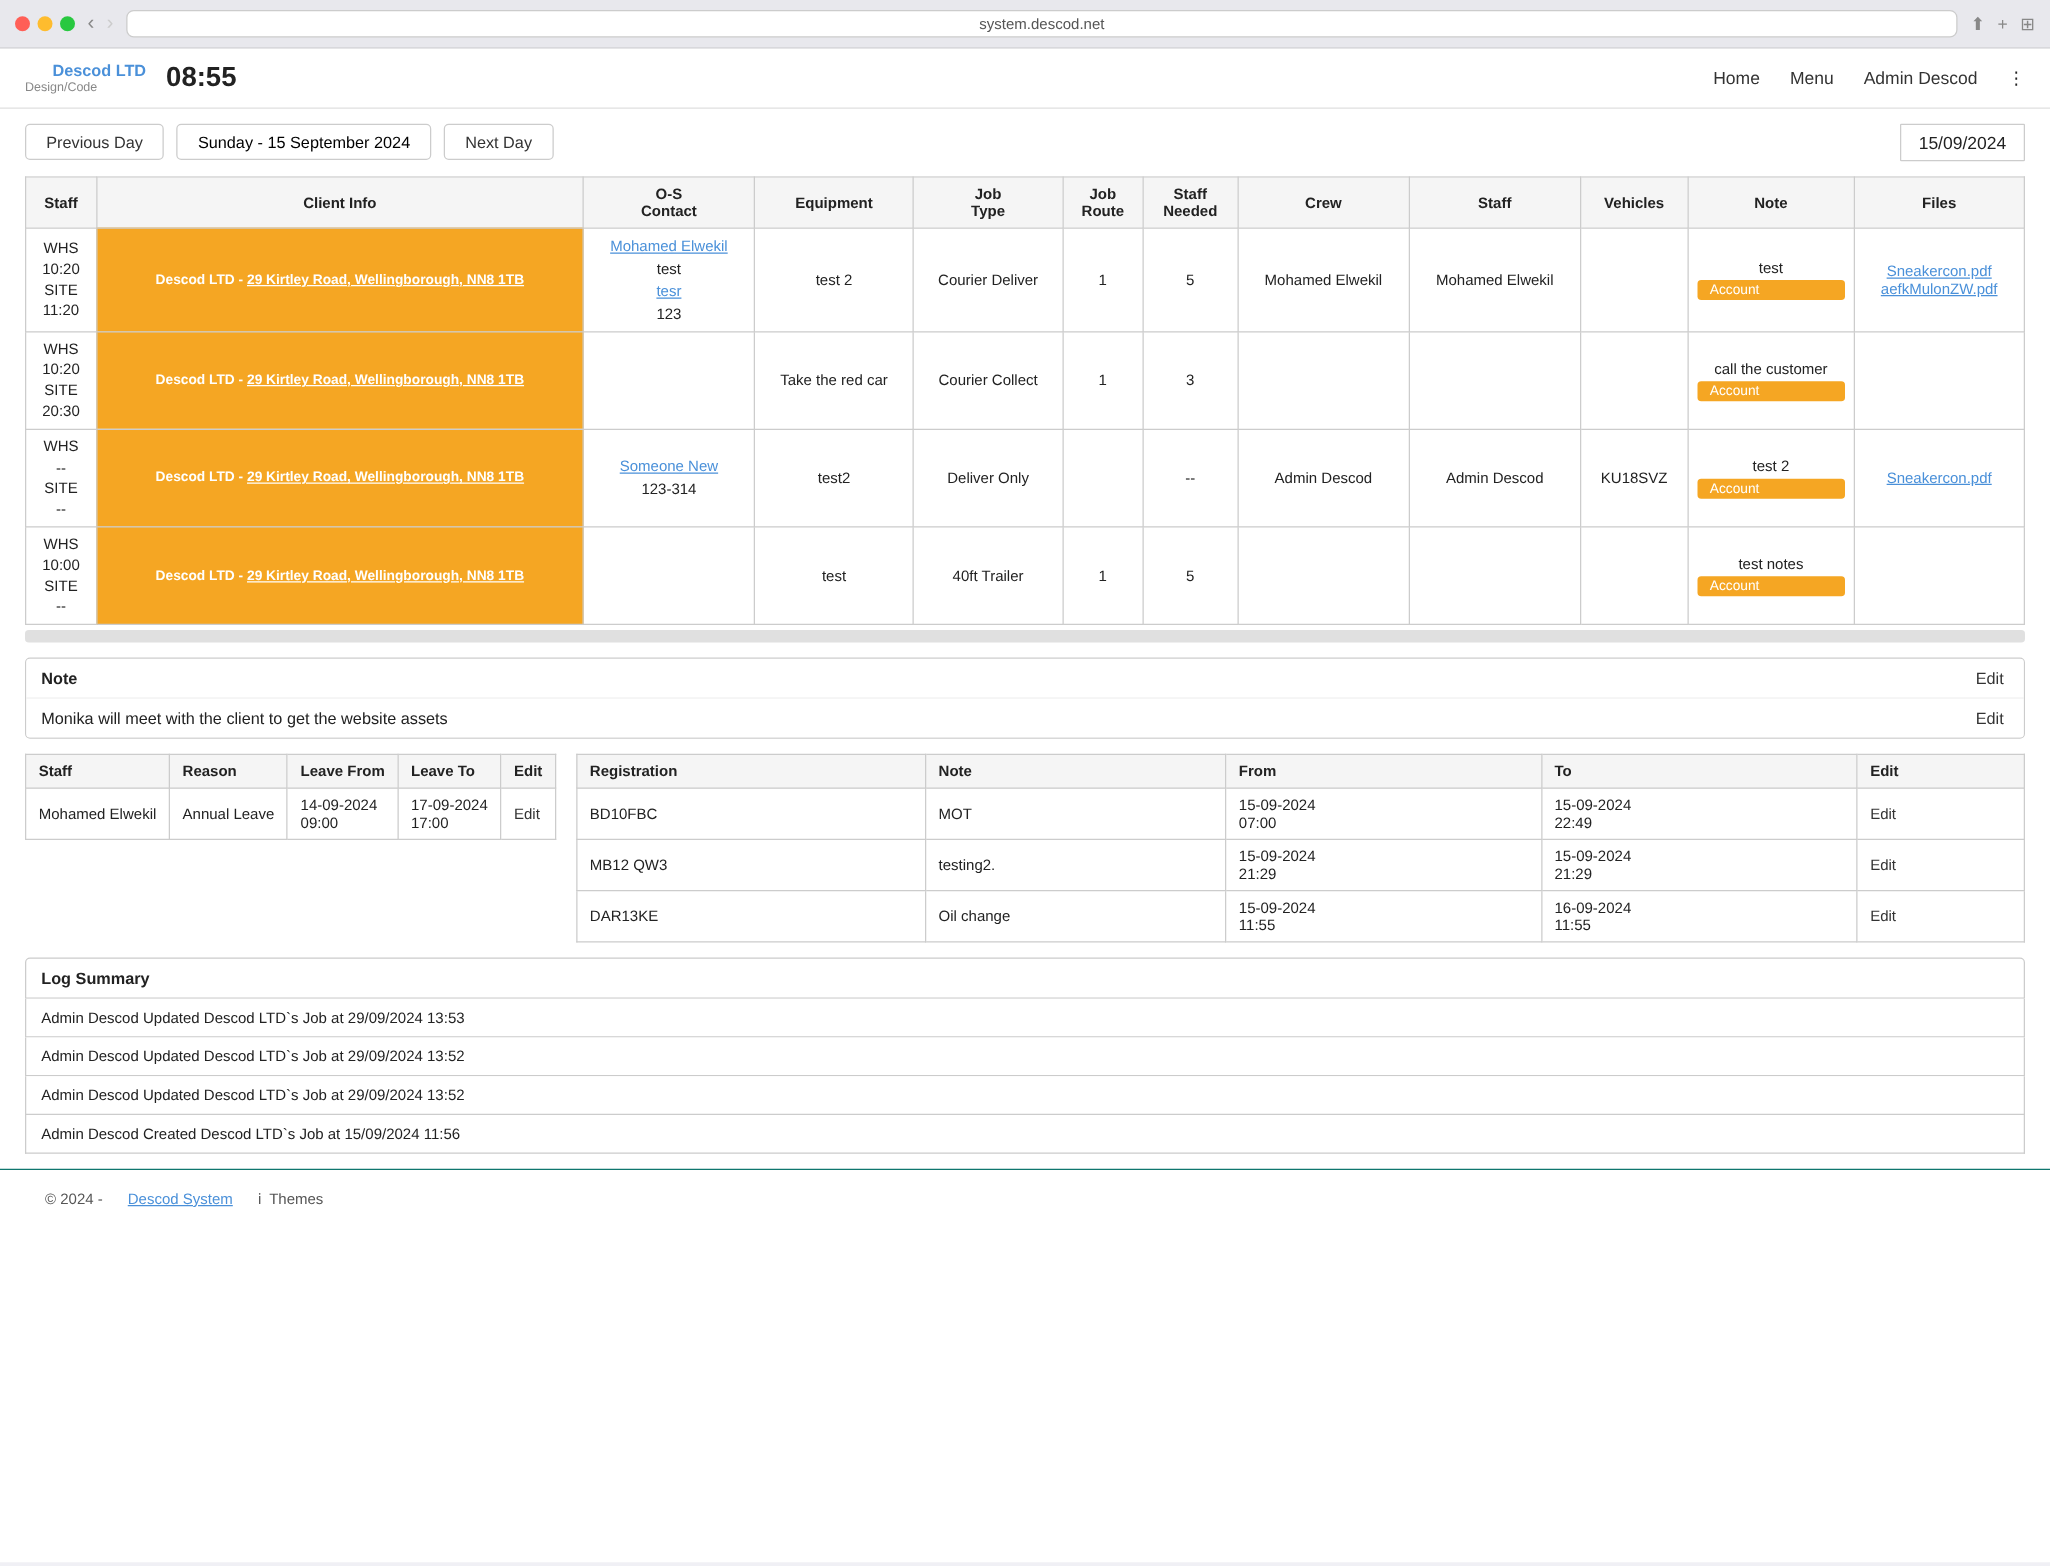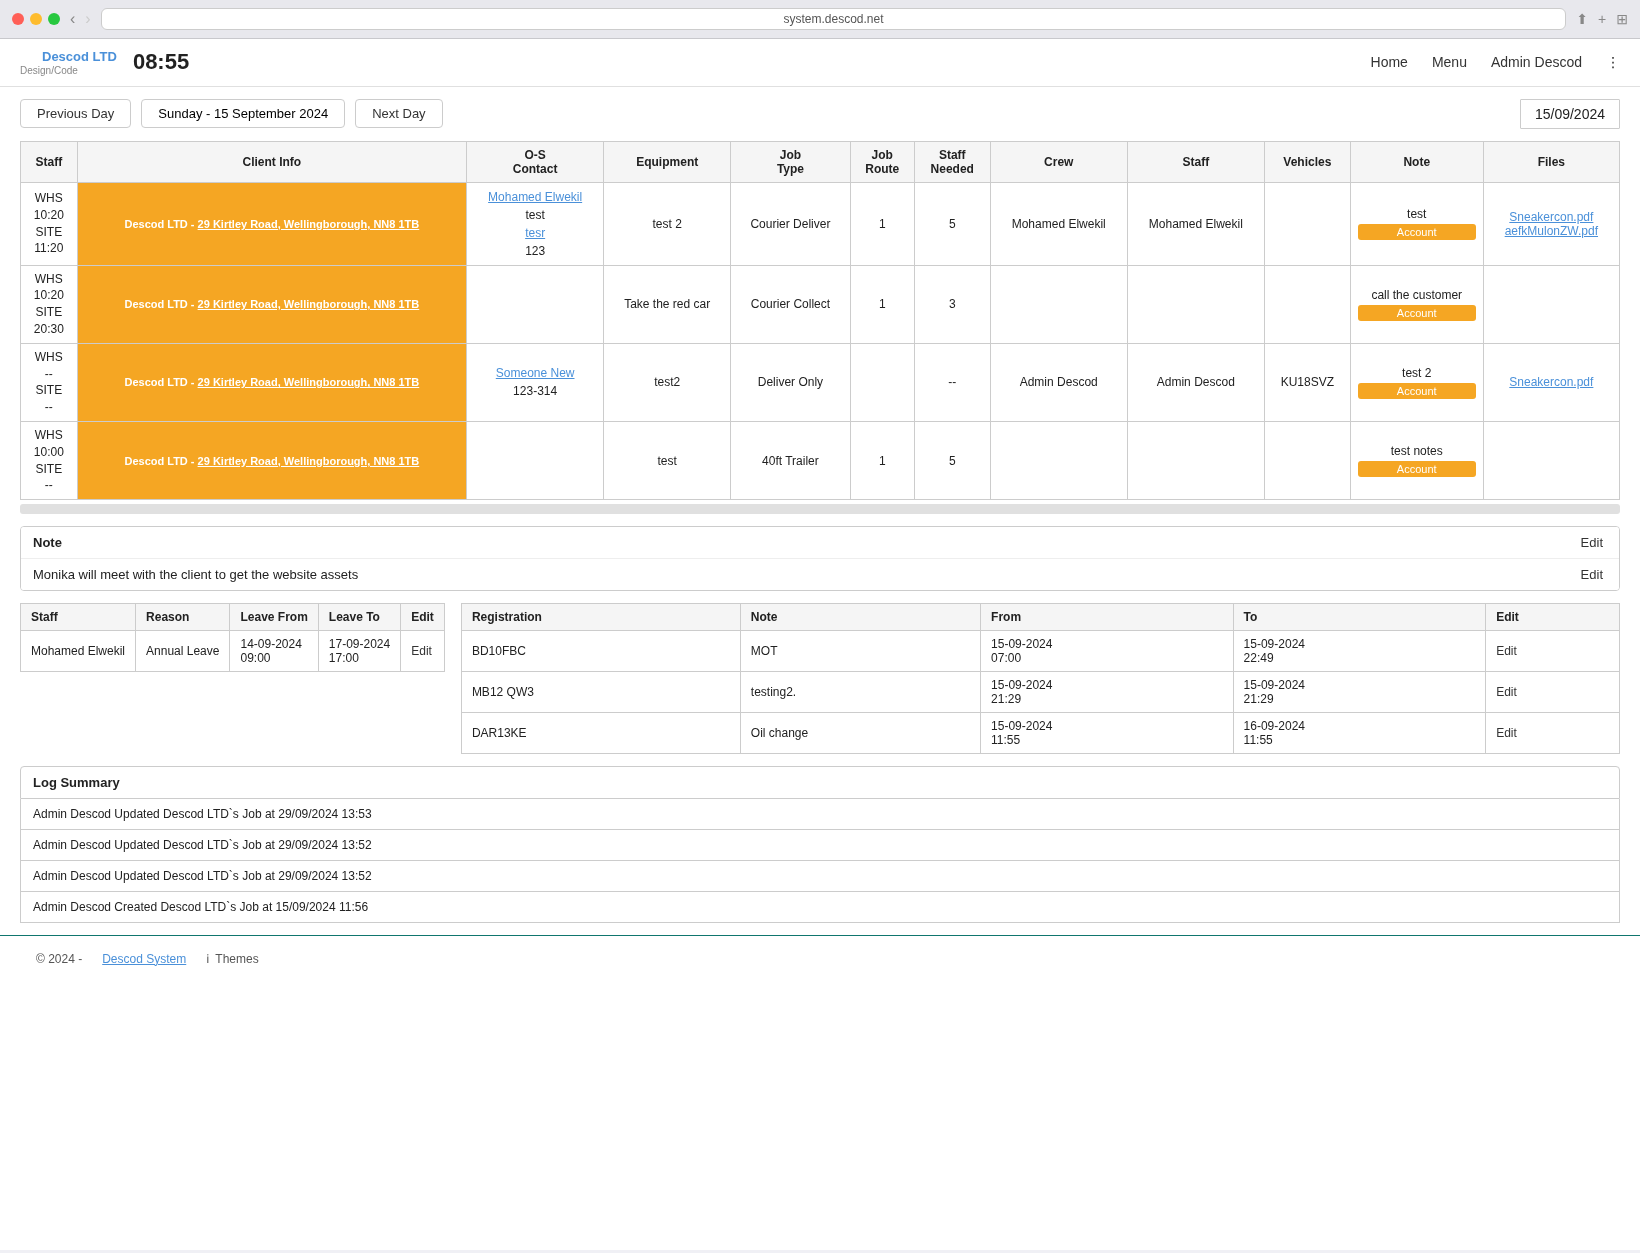--- a/index.html
+++ b/index.html
@@ -40,21 +40,21 @@
     table.schedule { width: 100%; border-collapse: collapse; border: 1px solid #ccc; }
     table.schedule th { background: #f5f5f5; border: 1px solid #ccc; padding: 6px 8px; text-align: center; font-size: 12px; font-weight: 600; }
     table.schedule td { border: 1px solid #ccc; padding: 5px 7px; font-size: 12px; vertical-align: middle; text-align: center; }
     .time-cell { font-size: 11px; line-height: 1.4; text-align: left; padding: 4px 5px; }
     .client-cell { background: #f5a623; color: white; text-align: left; padding: 5px 7px; }
     .client-cell a { color: white; text-decoration: underline; font-size: 11px; }
     .client-name { font-weight: 600; font-size: 11px; }
     .os-cell { font-size: 11px; line-height: 1.5; }
     .os-cell a { color: #4a90d9; text-decoration: underline; }
     .note-cell { text-align: left; font-size: 11px; }
-    .account-btn { background: #f5a623; color: white; border: none; border-radius: 3px; padding: 2px 10px; font-size: 11px; cursor: pointer; margin-top: 3px; display: block; width: 100%; text-align: center; }
+    .account-btn { background: #f5a623; color: white; border: none; border-radius: 3px; padding: 2px 10px; font-size: 11px; cursor: pointer; margin-top: 3px; display: block; width: 100%; text-align: left; }
     .files-cell { font-size: 11px; text-align: left; }
     .files-cell a { color: #4a90d9; text-decoration: underline; display: block; }
 
     
     .scroll-row { height: 10px; background: #e0e0e0; margin: 4px 20px; border-radius: 3px; }
 
     
     .note-section { margin: 12px 20px; border: 1px solid #ccc; border-radius: 4px; overflow: hidden; }
     .note-header { display: flex; align-items: center; background: white; border-bottom: 1px solid #eee; }
     .note-header-label { flex: 1; padding: 8px 12px; font-weight: 600; font-size: 13px; }

